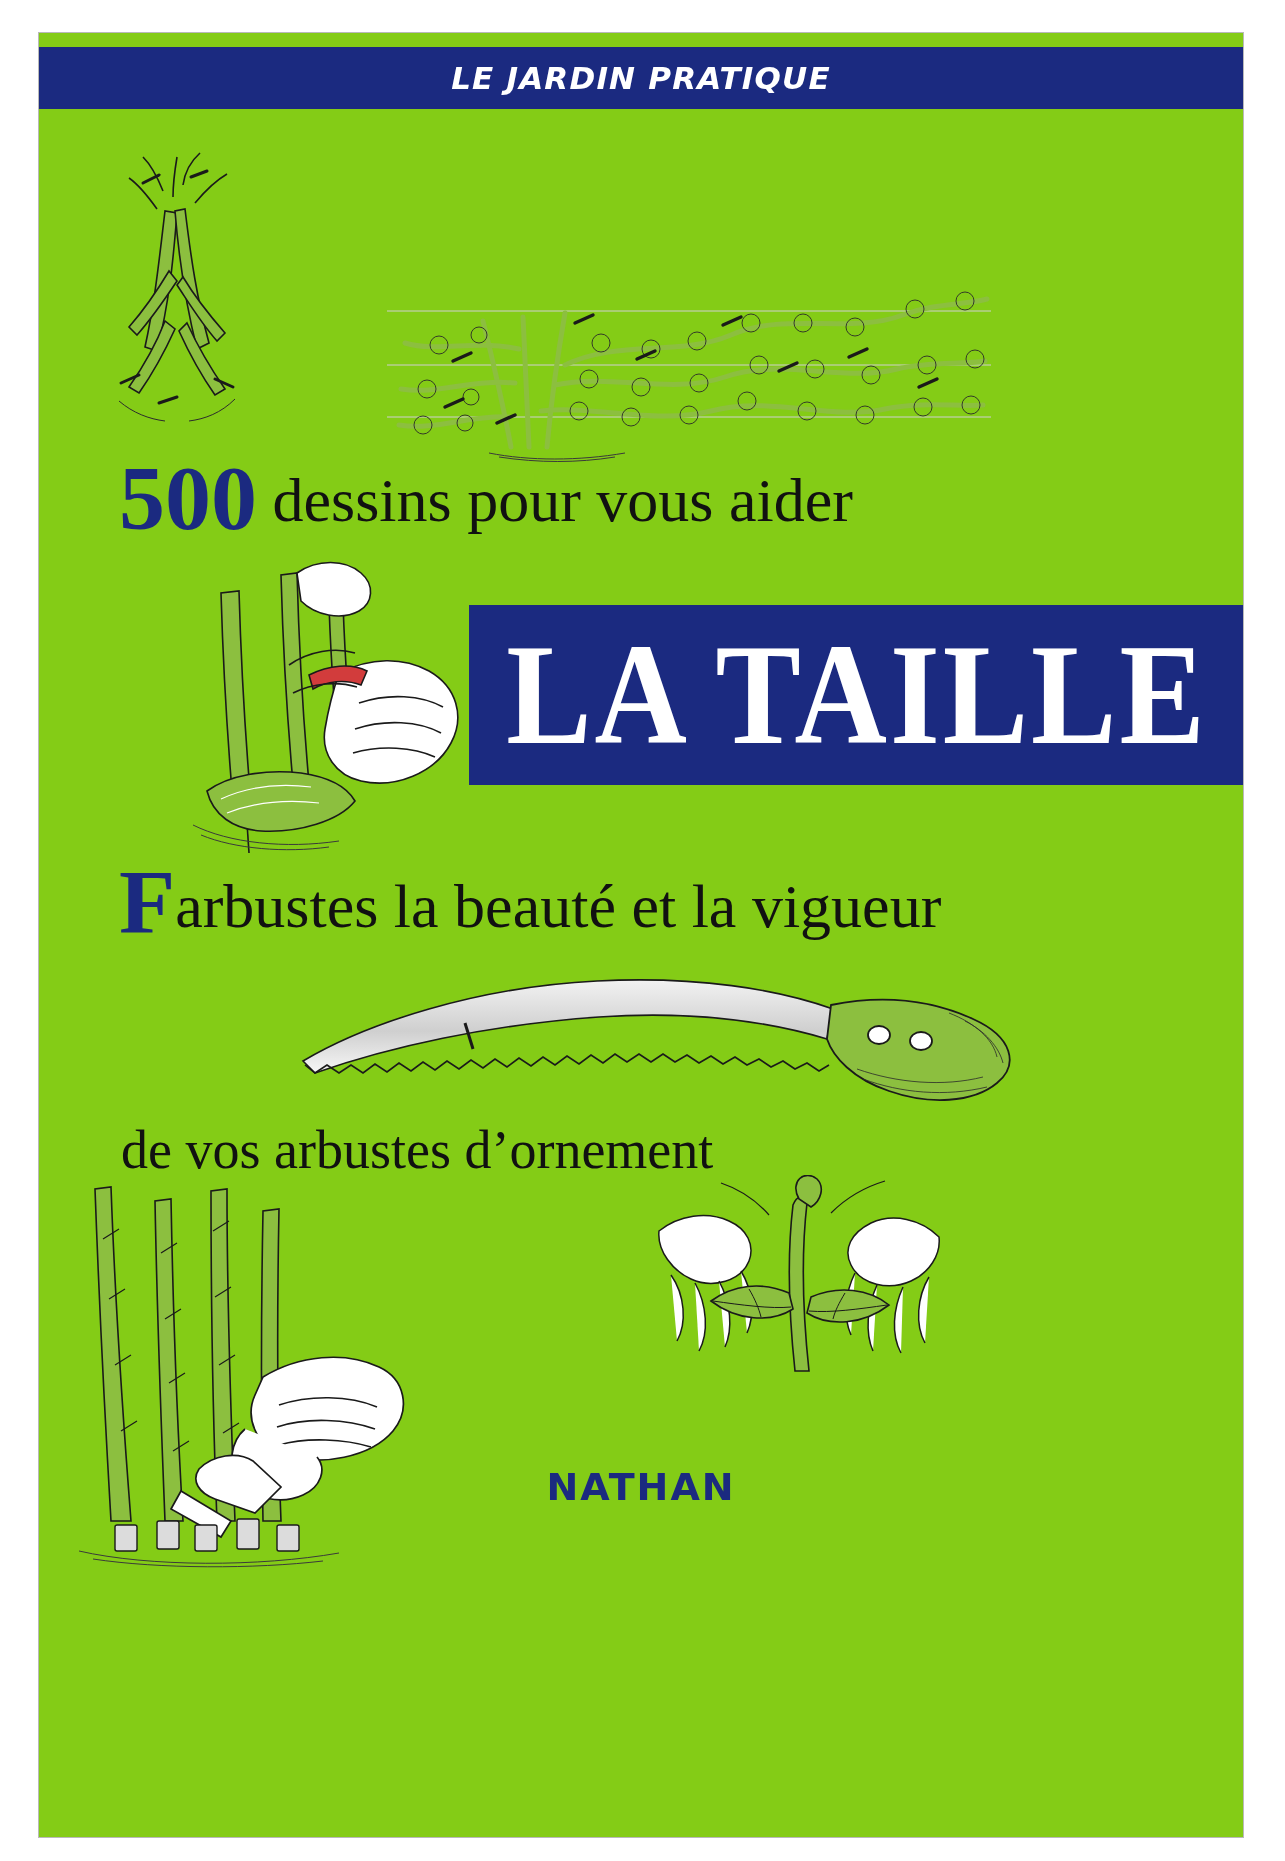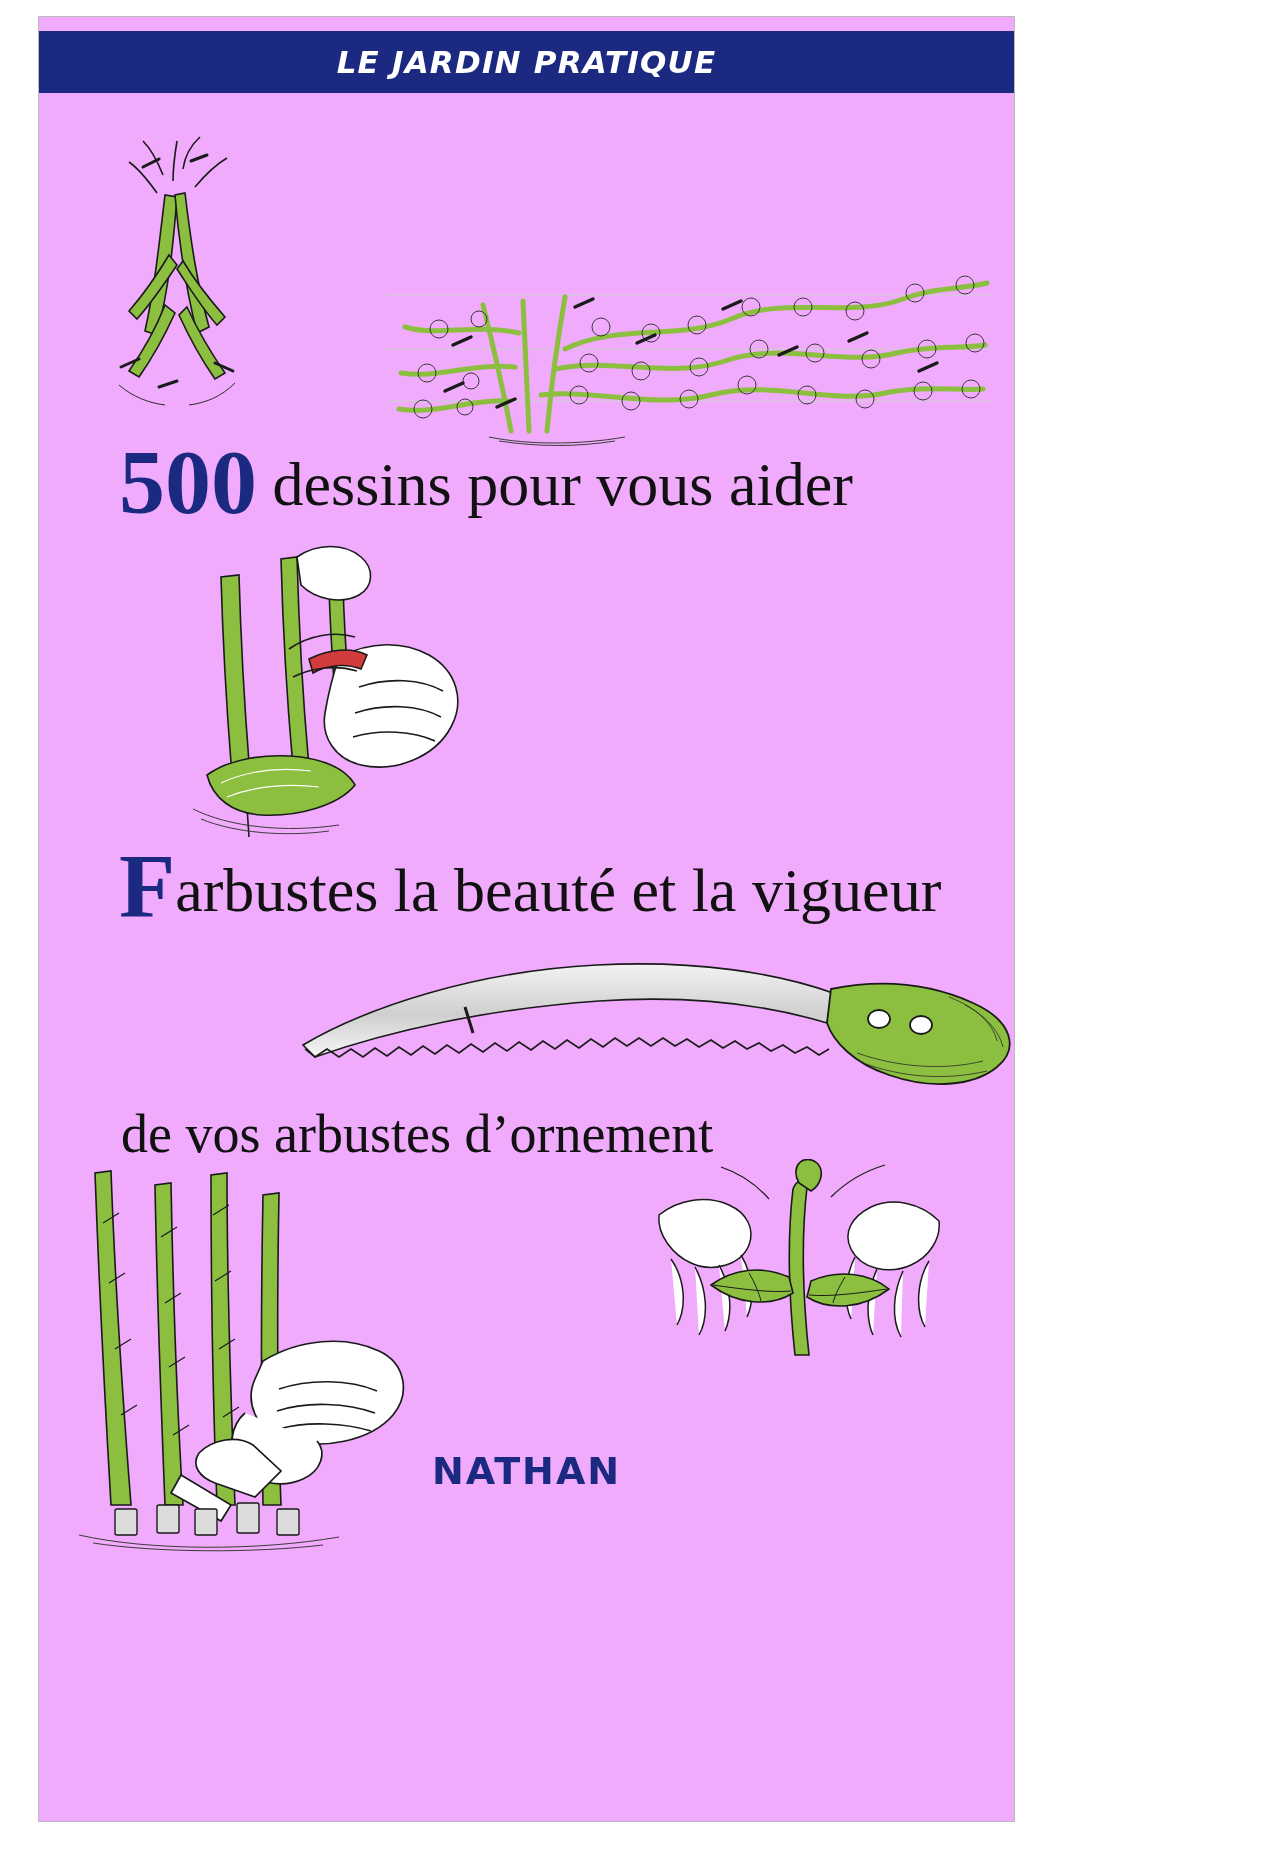--- a/index.html
+++ b/index.html
@@ -19,24 +19,24 @@
     width: 1285px;
     height: 1861px;
     background: #ffffff;
     box-sizing: border-box;
   }
 
   
   .cover {
     position: absolute;
     left: 38px;
-    top: 16px;
-    width: 977px;
+    top: 32px;
+    width: 1206px;
     height: 1806px;
-    background: #f0abfc;
+    background: #84cc16;
     border: 1px solid #b9b9b9;
     box-sizing: border-box;
     overflow: hidden;
   }
 
   
   .series-banner {
     position: absolute;
     left: 0;
     top: 14px;
@@ -291,20 +291,23 @@
           <path d="M100 112 C120 98 146 94 166 100"></path>
           <path d="M104 140 C124 130 148 128 168 134"></path>
         </g>
         <g fill="none" stroke="#3a3a3a" stroke-width="1">
           <path d="M4 272 C40 290 96 296 150 288"></path>
           <path d="M12 282 C46 296 96 300 140 294"></path>
         </g>
       </svg>
     </div>
 
+    <div class="title-plate">
+      <span class="title">LA TAILLE</span>
+    </div>
 
     <div class="line line-3">
       <span class="drop">F</span><span>arbustes la beauté et la vigueur</span>
     </div>
 
     <div class="illus" style="left:258px; top:932px;">
       <svg width="730" height="150" viewBox="0 0 730 150" aria-hidden="true">
         <defs>
           <linearGradient id="blade" x1="0" y1="0" x2="0" y2="1">
             <stop offset="0" stop-color="#f2f2f2"></stop>

